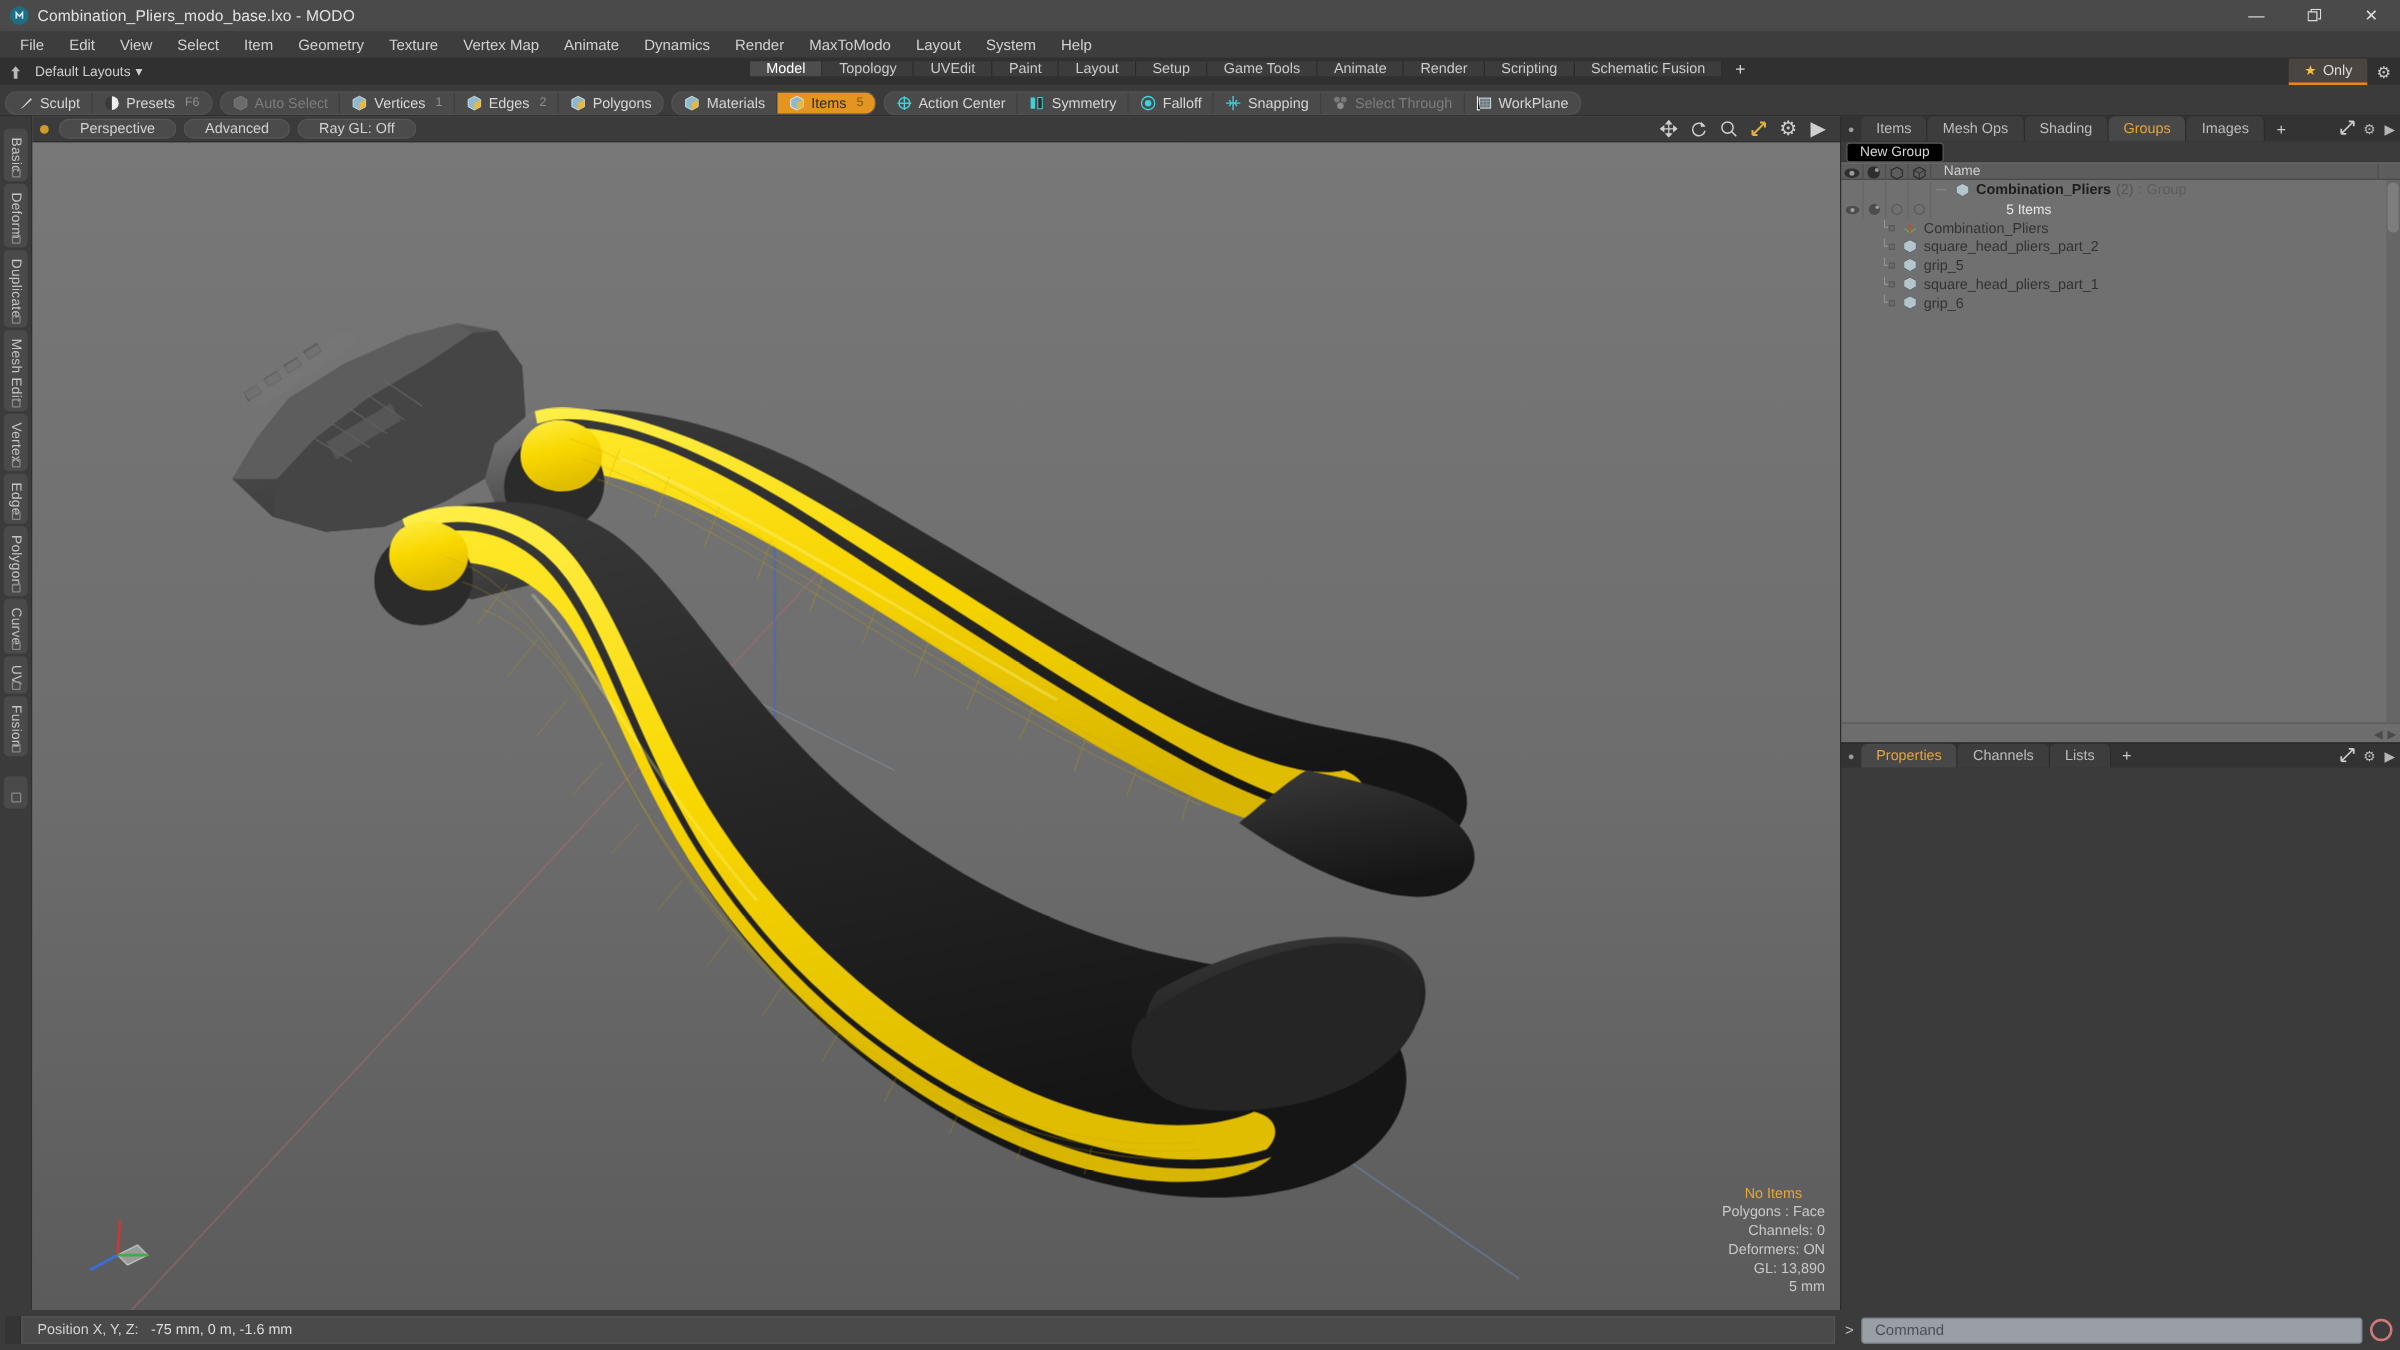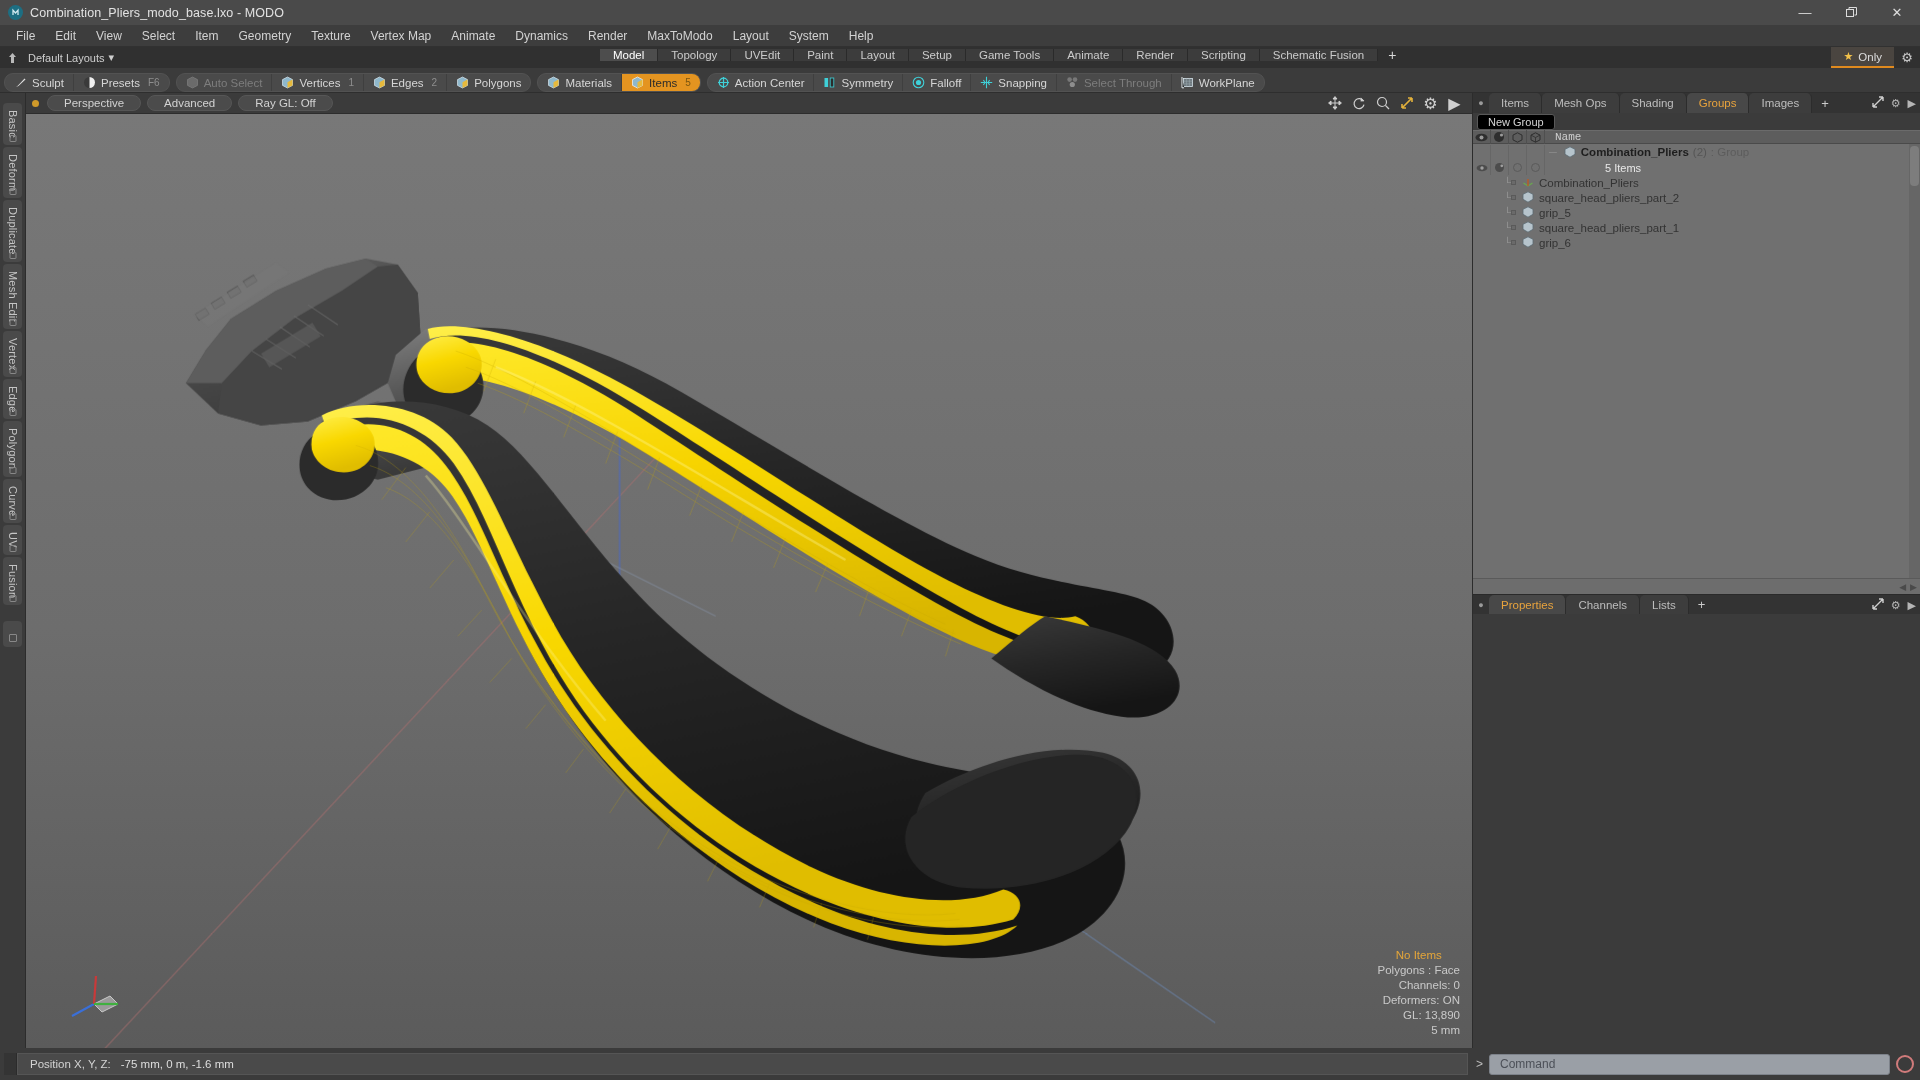--- a/index.html
+++ b/index.html
@@ -196,22 +196,22 @@
   .pt-right{position:absolute;right:4px;top:0;height:20px;display:flex;align-items:center;gap:7px;}
   .pt-right span{color:#b5b5b5;font-size:11px;}
 
   .newgroup-row{ height:17px; background:#3b3b3b; display:flex; align-items:center; padding-left:4px;}
   .newgroup-btn{
     background:#000000; color:#d5d5d5; font-size:11px; padding:1px 10px;
     border-radius:3px; border:1px solid #595959;
   }
 
   .listhdr {
-    height:14px; background:#5d5d5d; display:flex; align-items:center;
-    border-top:1px solid #6b6b6b; border-bottom:1px solid #4a4a4a;font-family:Liberation Mono, monospace;
+    height:14px; background:#5d5d5d; display:flex; 
+    border-top:1px solid #6b6b6b; border-bottom:1px solid #4a4a4a;
   }
   .lh-col { width:18px; height:14px; display:flex;align-items:center;justify-content:center;
     border-right:1px solid #4f4f4f; color:#2e2e2e;}
   .lh-name{ flex:1; color:#cfcfcf; font-size:11px; padding-left:10px;}
   .lh-end{width:18px;border-left:1px solid #4f4f4f;}
 
   .listbody{ flex:1; background:#707070; position:relative; overflow:hidden;}
   .row{ display:flex; align-items:center; height:15px; font-size:11.5px;}
   .row .toggles{ display:flex; }
   .tgl{ width:18px; height:15px; display:flex; align-items:center; justify-content:center;

